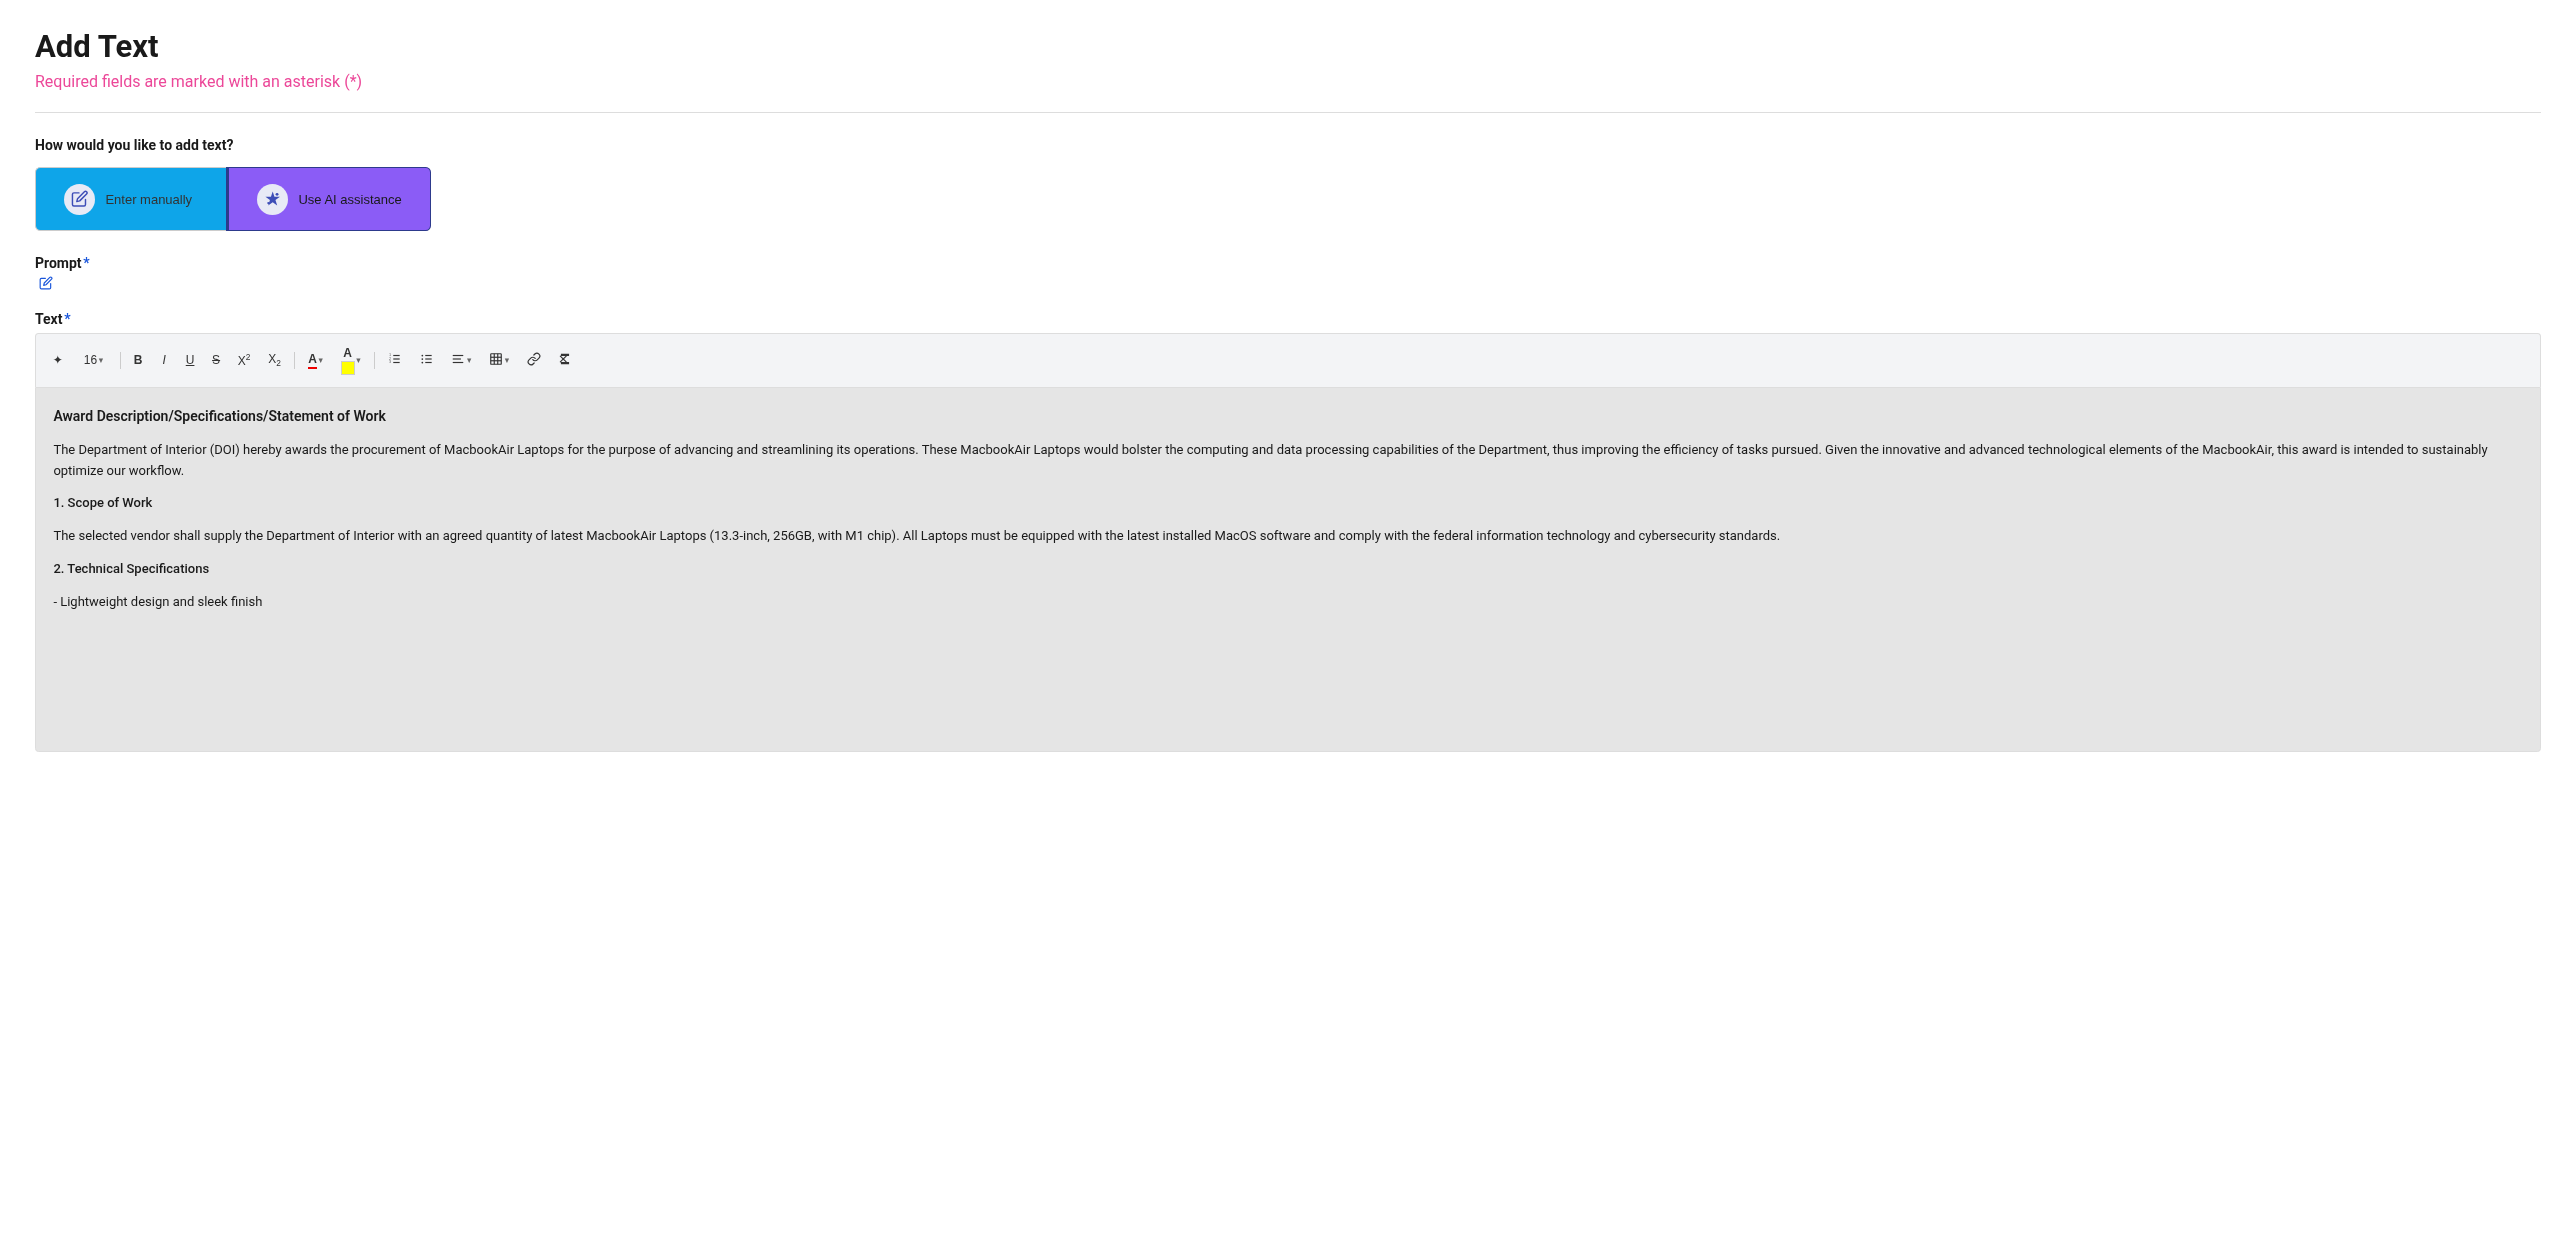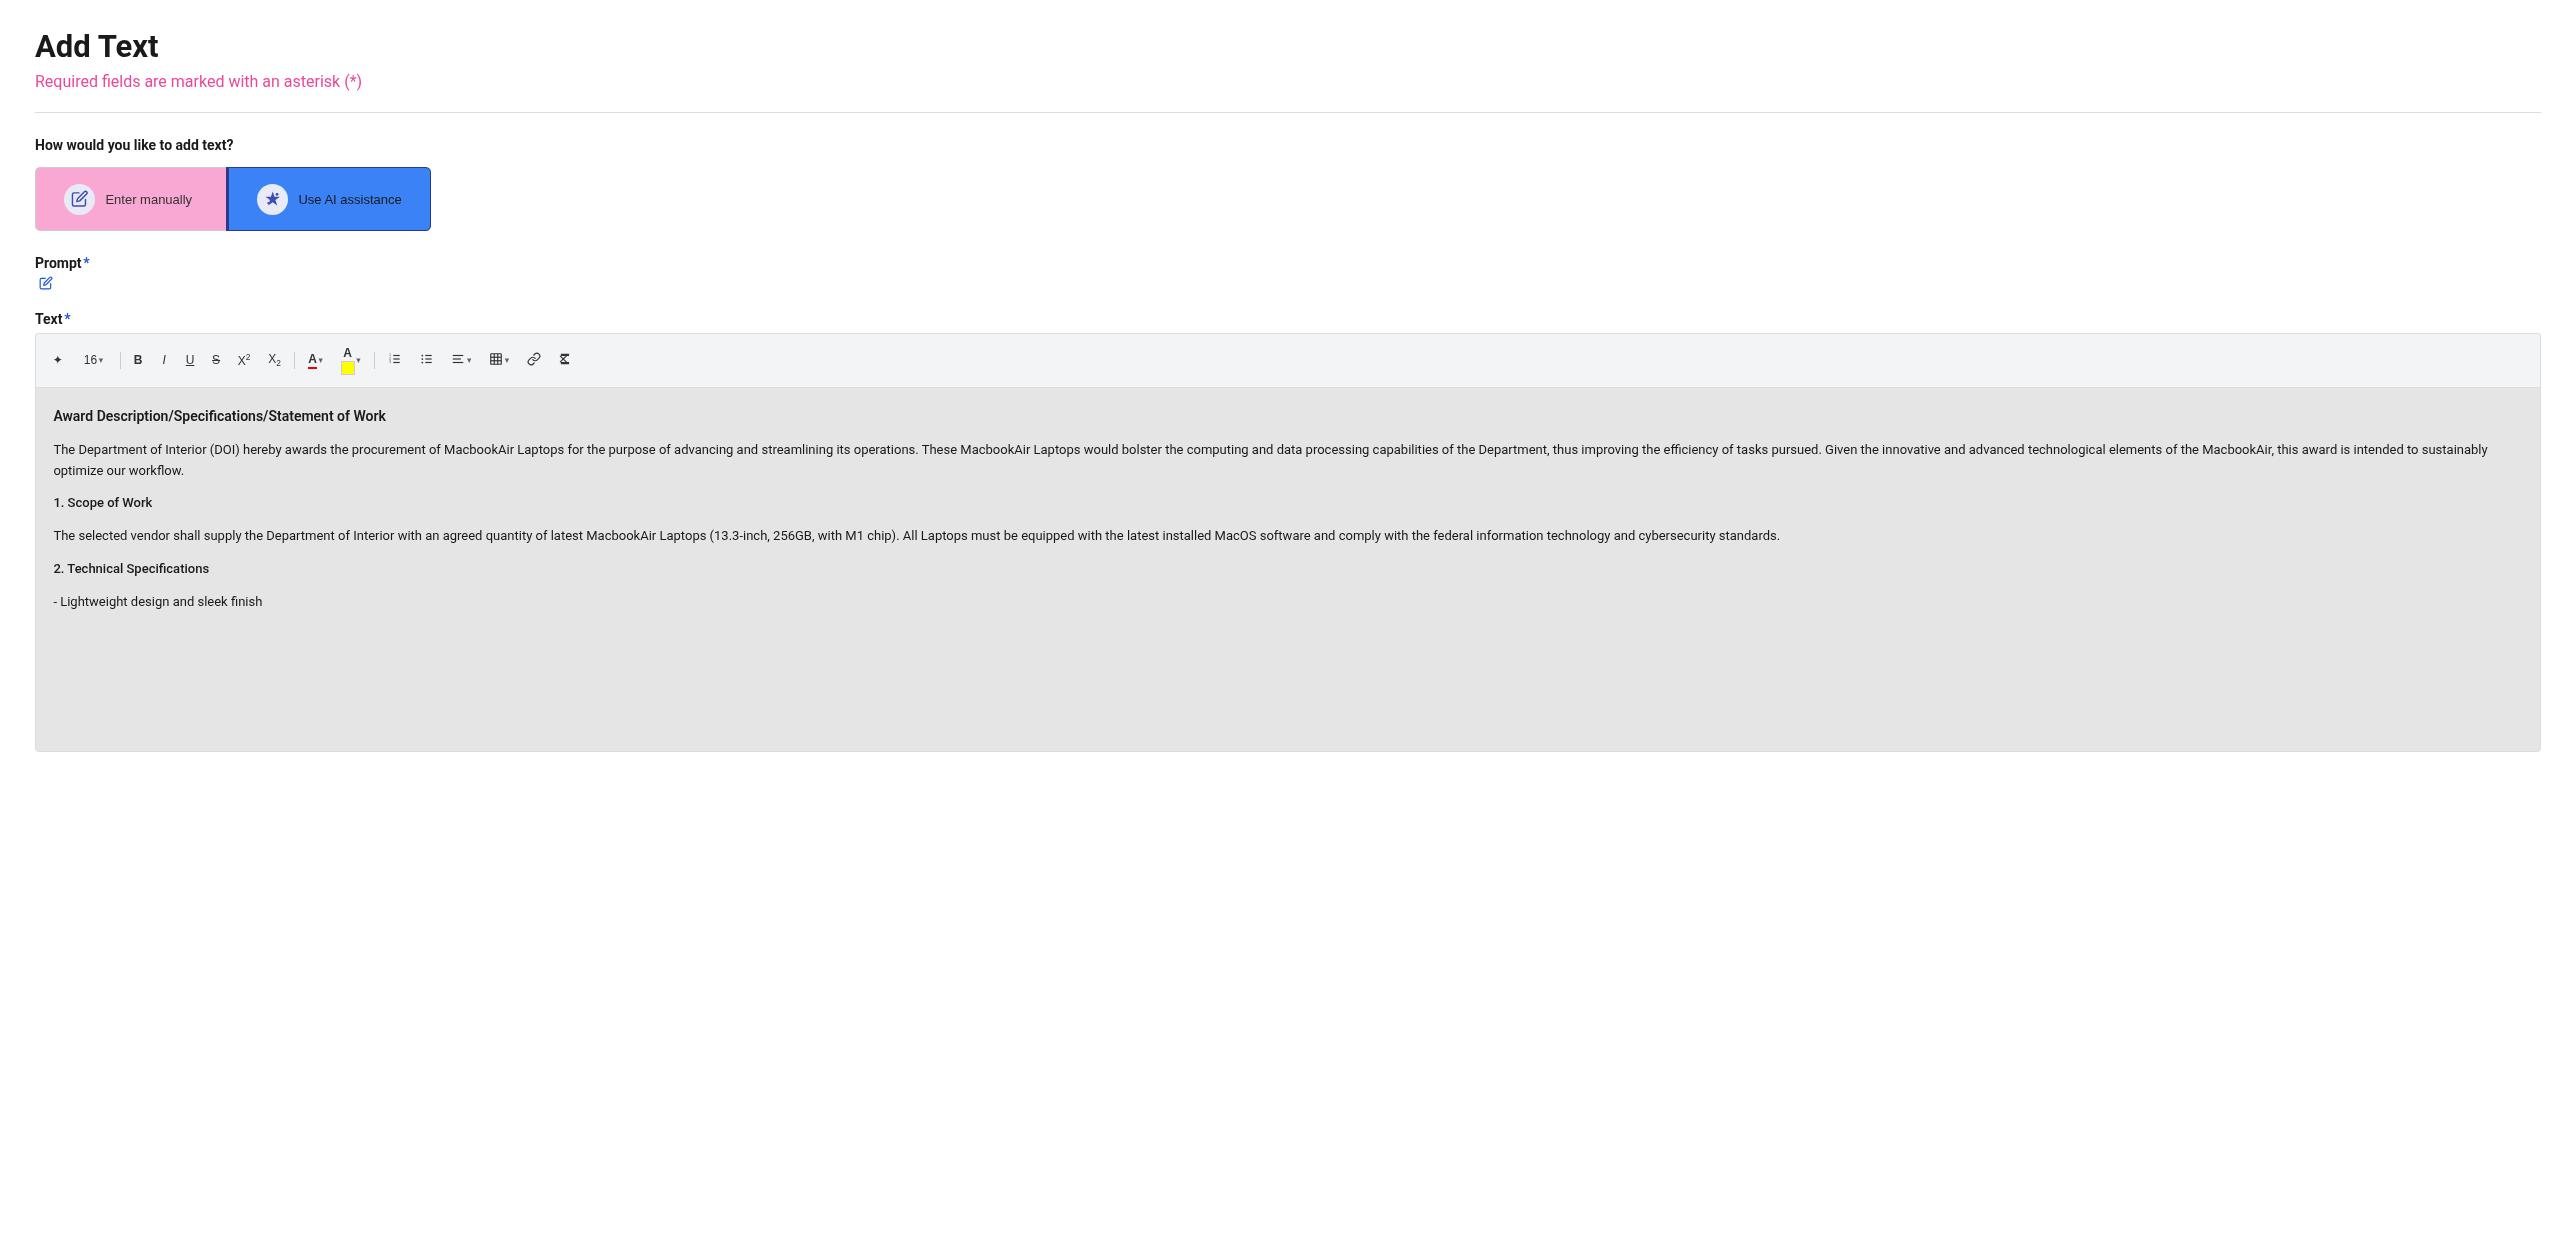--- a/index.html
+++ b/index.html
@@ -40,36 +40,36 @@
       gap: 0;
       margin-bottom: 24px;
     }
 
     .mode-btn {
       display: flex;
       align-items: center;
       gap: 10.4px;
       padding: 15.6px 28px;
       border: 1.3px solid #ccc;
-      background: #f9a8d4;
+      background: #0ea5e9;
       cursor: pointer;
       font-size: 13px;
       font-weight: 500;
       color: #333;
       min-width: 191px;
     }
 
     .mode-btn:first-child {
       border-radius: 5.2px 0 0 5.2px;
     }
 
     .mode-btn.active {
       border-color: #2d3a8c;
       border-left: 3.5px solid #2d3a8c;
-      background: #3b82f6;
+      background: #8b5cf6;
       color: #1a1a1a;
       border-radius: 0 5.2px 5.2px 0;
     }
 
     .mode-btn:first-child {
       border-radius: 5.2px 0 0 5.2px;
       border-right: none;
     }
 
     .mode-btn.active {

